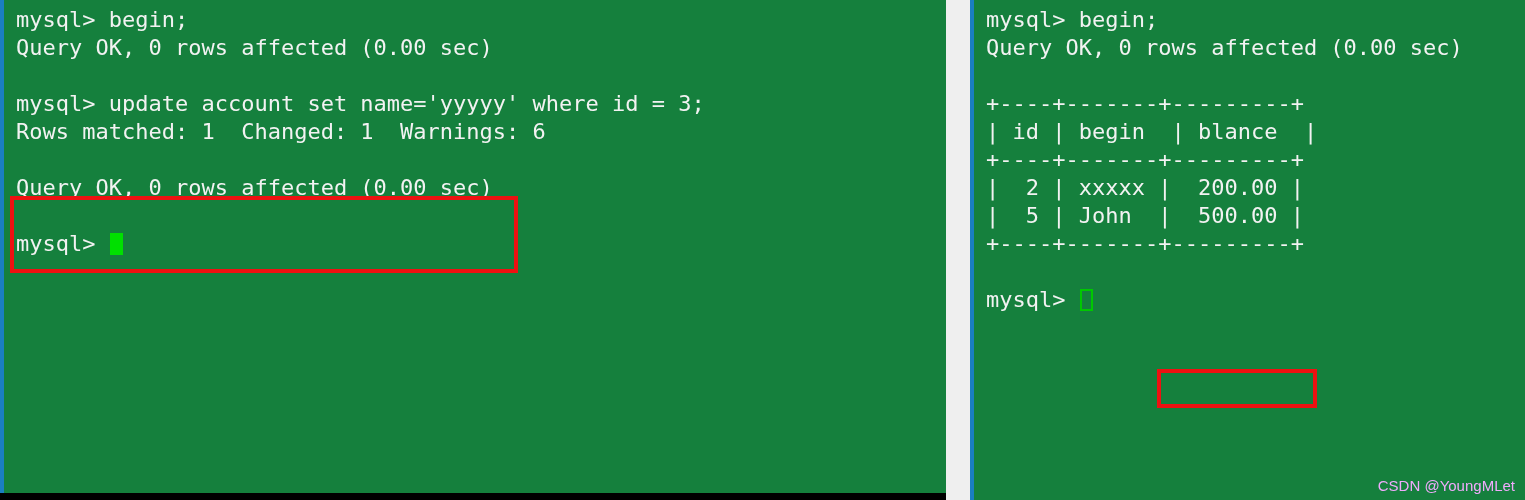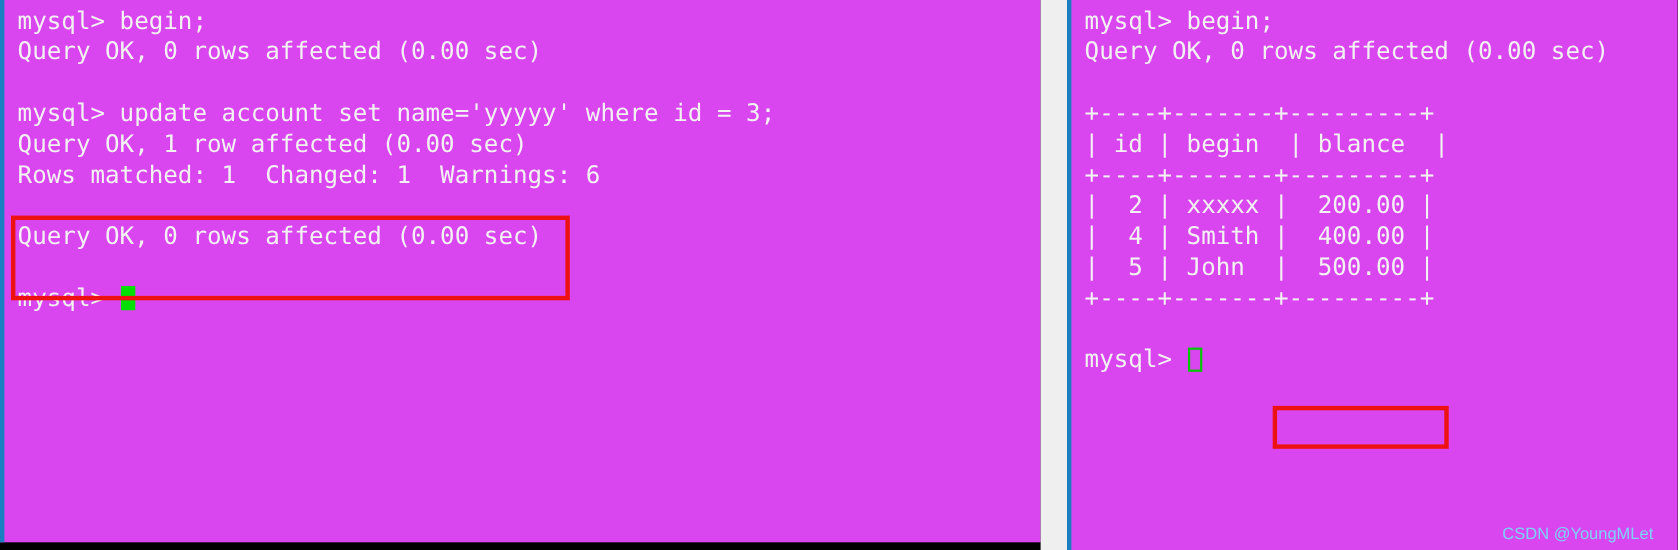--- a/index.html
+++ b/index.html
@@ -12,21 +12,21 @@
     height: 500px;
     position: relative;
     overflow: hidden;
     font-family: "DejaVu Sans Mono", "Liberation Mono", monospace;
   }
 
   
   .pane {
     position: absolute;
     top: 0;
-    background: #d946ef;
+    background: #15803d;
     overflow: hidden;
     box-sizing: border-box;
   }
   .pane-left {
     left: 0px;
     width: 946px;
     height: 493px;
     border-left: 4px solid #1a7fc1;
   }
   .pane-right {
@@ -96,58 +96,56 @@
   #annot-duration {
     left: 1157px;
     top: 369px;
     width: 160px;
     height: 39px;
   }
 
   
   .watermark {
     position: absolute;
-    right: 22px;
+    right: 10px;
     bottom: 6px;
     font-family: "Liberation Sans", sans-serif;
     font-size: 15px;
-    color: #7dd3fc;
+    color: #f0abfc;
     white-space: pre;
   }
 </style>
 </head>
 <body>
 
 <div class="pane pane-left">
   <div class="term-body">
     <div class="line">mysql&gt; begin;</div>
     <div class="line">Query OK, 0 rows affected (0.00 sec)</div>
     <div class="line blank">&nbsp;</div>
     <div class="line">mysql&gt; update account set name='yyyyy' where id = 3;</div>
-    <div class="line">Query OK, 1 row affected (0.00 sec)</div>
     <div class="line">Rows matched: 1  Changed: 1  Warnings: 6</div>
     <div class="line blank">&nbsp;</div>
     <div class="line">Query OK, 0 rows affected (0.00 sec)</div>
     <div class="line blank">&nbsp;</div>
     <div class="line"><span>mysql&gt; </span><span class="cursor-filled"></span></div>
   </div>
 </div>
 
 <div class="pane-gutter"></div>
 
 <div class="pane pane-right">
   <div class="term-body">
     <div class="line">mysql&gt; begin;</div>
     <div class="line">Query OK, 0 rows affected (0.00 sec)</div>
     <div class="line blank">&nbsp;</div>
     <div class="line">+----+-------+---------+</div>
     <div class="line">| id | begin  | blance  |</div>
     <div class="line">+----+-------+---------+</div>
     <div class="line">|  2 | xxxxx |  200.00 |</div>
-    <div class="line">|  4 | Smith |  400.00 |</div>
     <div class="line">|  5 | John  |  500.00 |</div>
     <div class="line">+----+-------+---------+</div>
     <div class="line blank">&nbsp;</div>
     <div class="line"><span>mysql&gt; </span><span class="cursor-hollow"></span></div>
   </div>
 </div>
 
 <div class="annot-box" id="annot-commit"></div>
 <div class="annot-box" id="annot-duration"></div>
 

